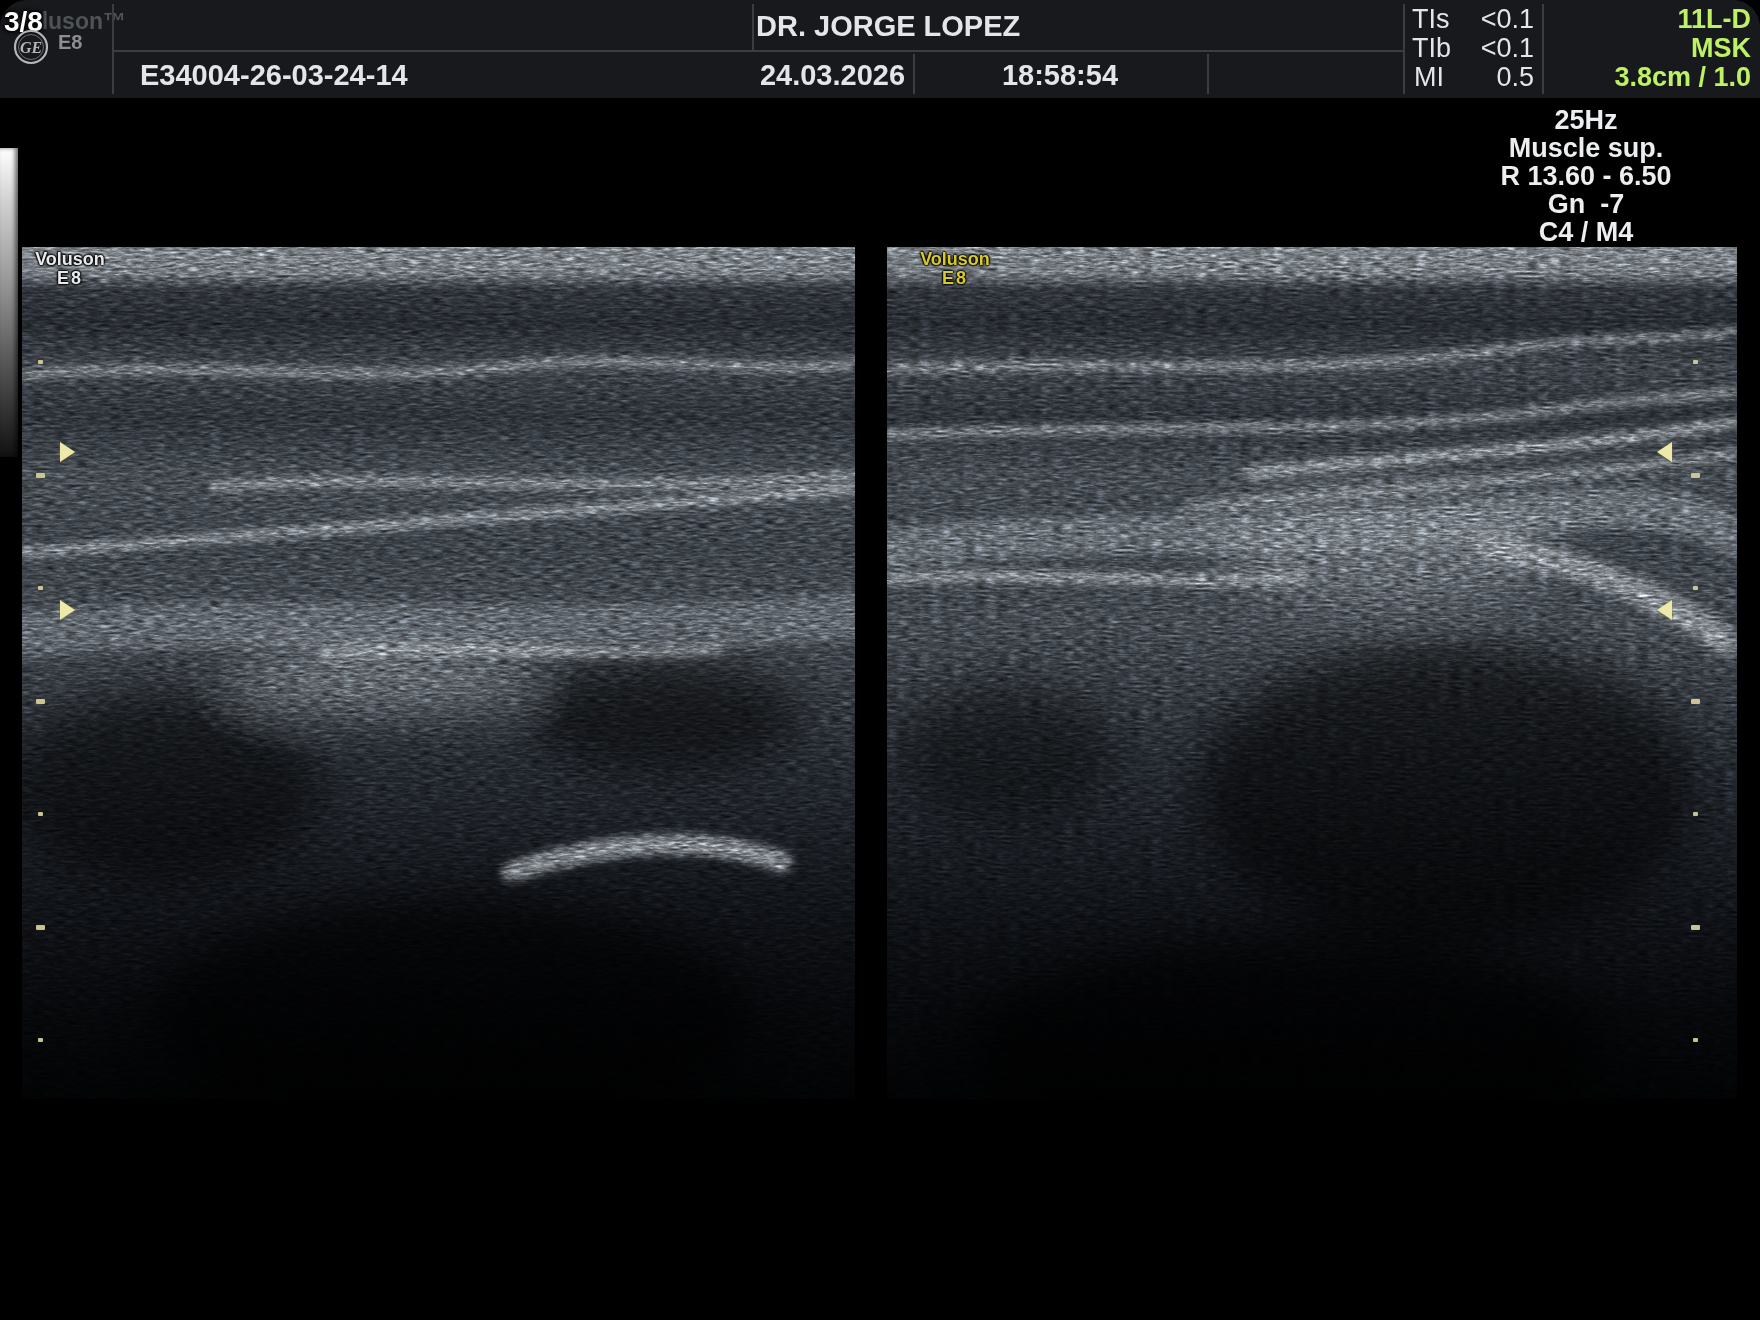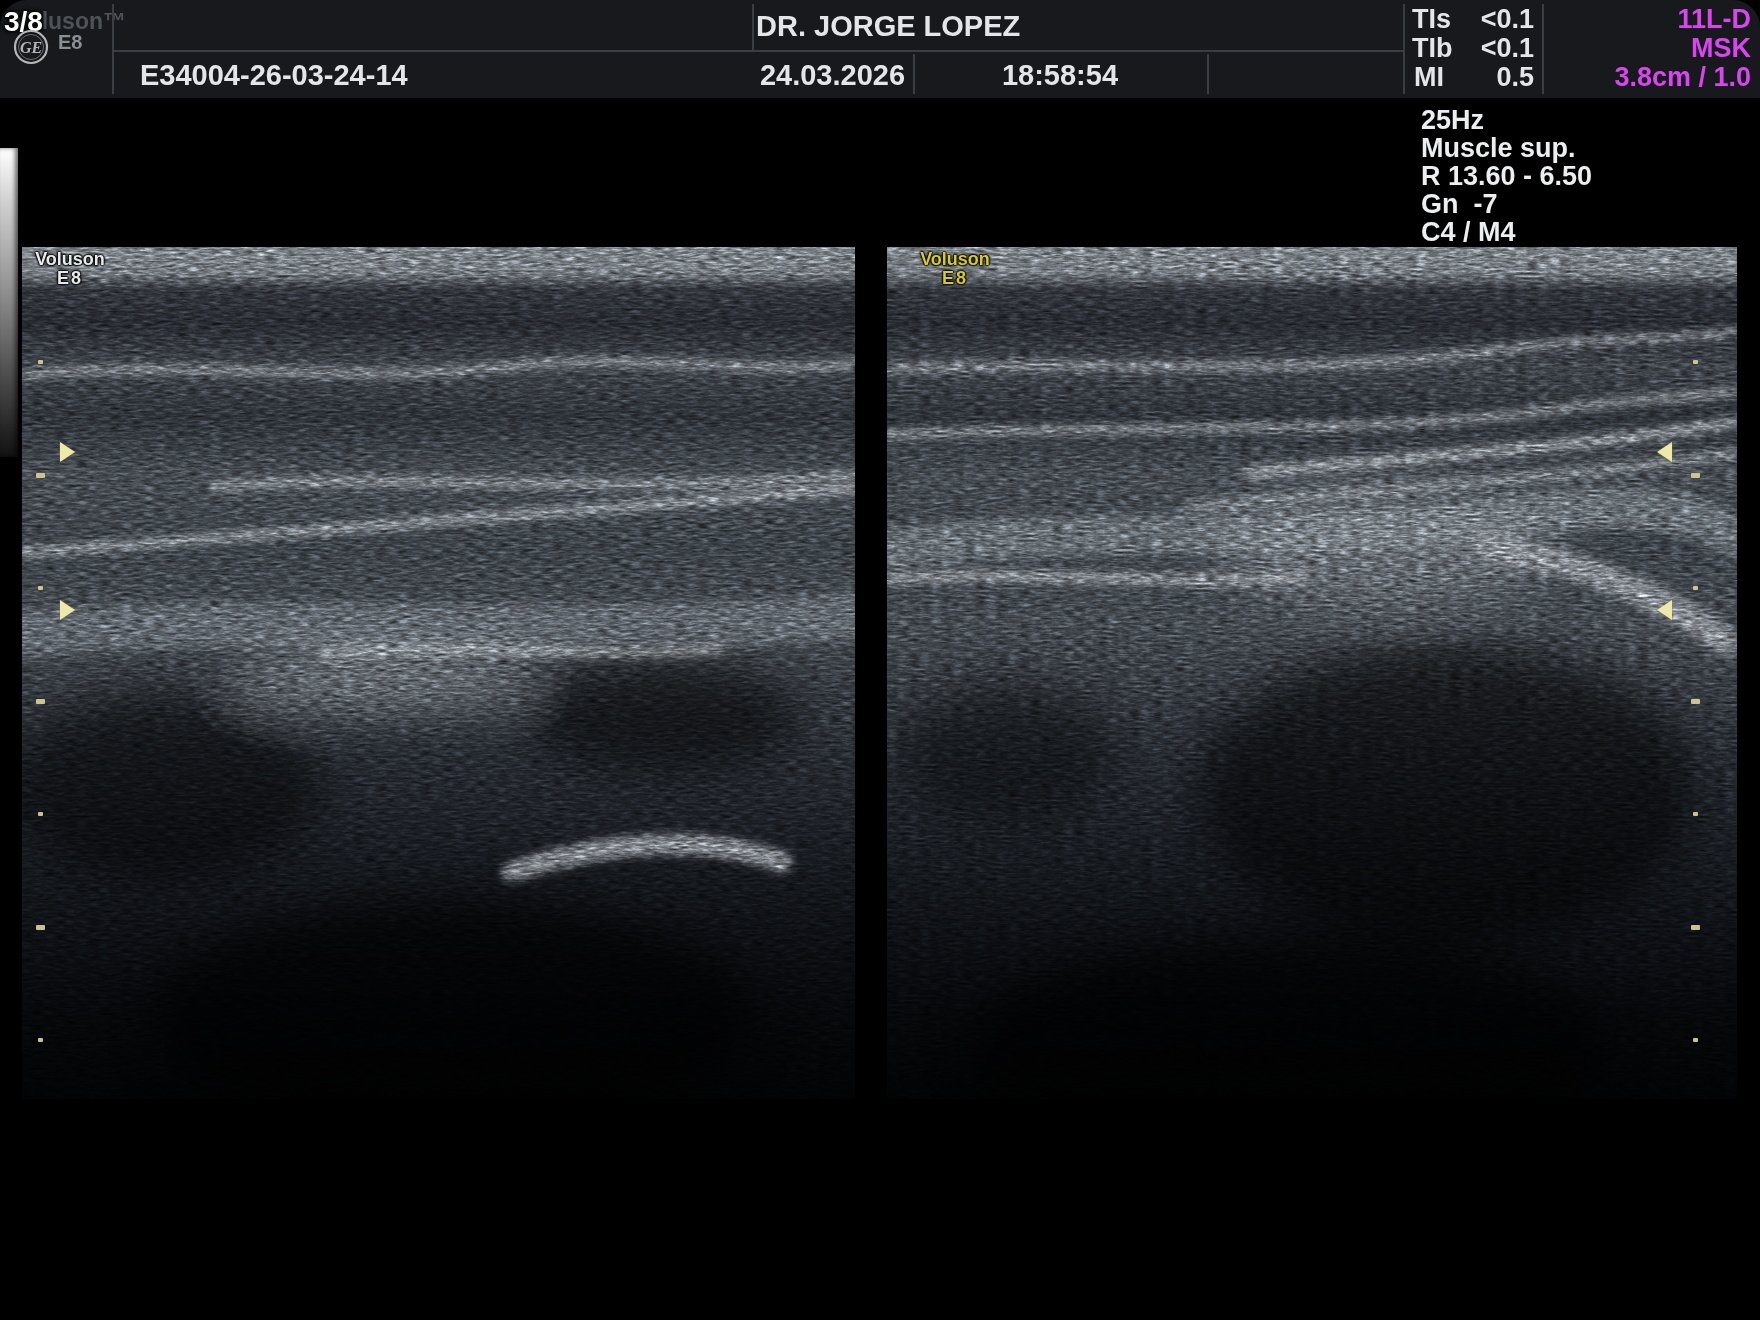--- a/index.html
+++ b/index.html
@@ -10,26 +10,26 @@
   
   .hdr{left:0;top:0;width:1760px;height:98px;background:#17191c;}
   .vdiv{position:absolute;width:2px;background:#3a3e42;}
   .hdiv{position:absolute;height:2px;background:#3a3e42;}
   .htxt{position:absolute;color:#e3e5e8;font-weight:700;font-size:29px;line-height:32px;white-space:pre;}
   .brand{position:absolute;left:14px;top:8px;color:#4f5357;font-weight:700;font-size:23px;}
   .framecnt{position:absolute;left:4px;top:6px;color:#ffffff;font-weight:700;font-size:28px;
             text-shadow:0 0 5px #000,0 0 4px #000,0 0 3px #000;}
   .e8badge{position:absolute;left:58px;top:31px;color:#8b8f94;font-weight:700;font-size:20px;}
   .ti-row{position:absolute;left:1412px;width:122px;display:flex;justify-content:space-between;
-          color:#e3e5e8;font-weight:700;font-size:27px;line-height:28px;}
-  .probe-line{position:absolute;right:9px;width:210px;text-align:right;color:#d946ef;
+          color:#e3e5e8;font-weight:400;font-size:27px;line-height:28px;}
+  .probe-line{position:absolute;right:9px;width:210px;text-align:right;color:#bef264;
               font-weight:700;font-size:27px;line-height:28px;white-space:pre;}
 
   
-  .param-col{position:absolute;right:9px;top:106px;width:330px;text-align:left;}
+  .param-col{position:absolute;right:9px;top:106px;width:330px;text-align:center;}
   .param-line{color:#eceef0;font-weight:700;font-size:27px;line-height:28px;white-space:pre;
               text-shadow:0 1px 2px #000,1px 0 2px #000,-1px 0 2px #000,0 -1px 2px #000;}
   .param-sri{color:#7b82d8;}
 
   
   .annotation{position:absolute;left:67px;top:152px;color:#e6e232;font-size:49px;font-weight:400;
               letter-spacing:1.5px;text-shadow:0 0 3px #000,2px 2px 2px #000;white-space:pre;}
 
   
   .graybar{position:absolute;left:0;top:148px;width:18px;height:309px;

